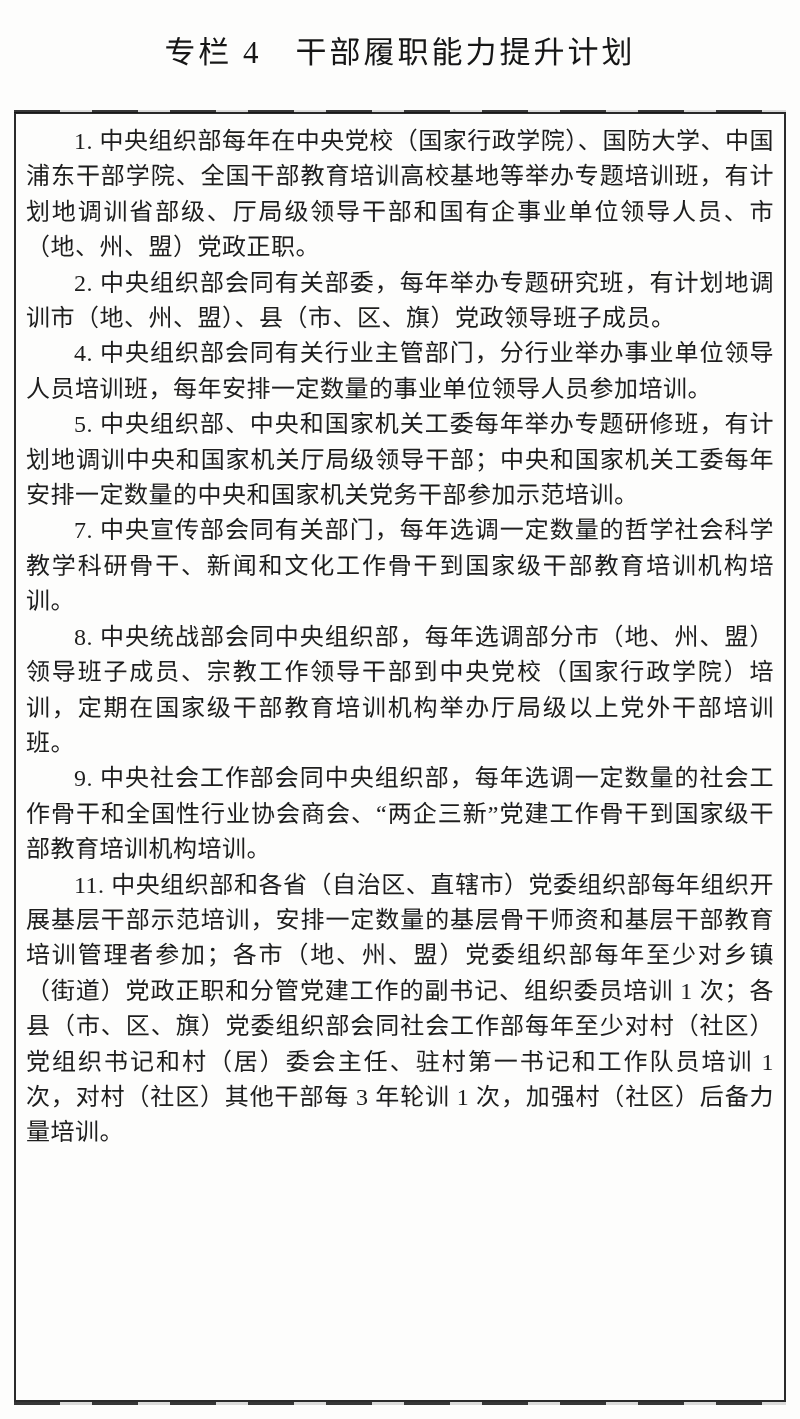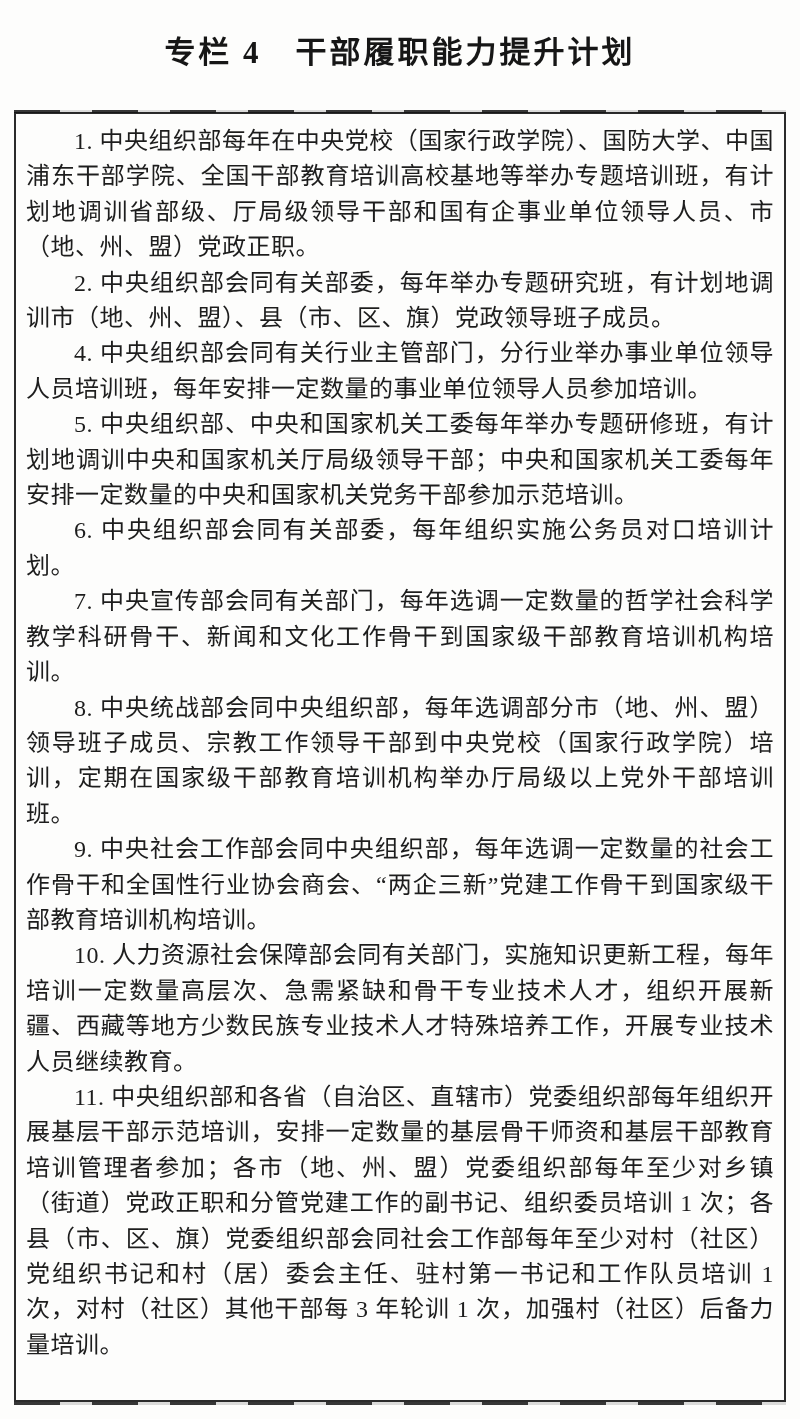--- a/index.html
+++ b/index.html
@@ -16,21 +16,21 @@
     height: 1419px;
     background: #fdfdfc;
     color: #1c1c1c;
     overflow: hidden;
   }
 
   .doc-title {
     margin-top: 27px;
     text-align: center;
     font-size: 31px;
-    font-weight: bold;
+    font-weight: normal;
     letter-spacing: 3px;
     color: #161616;
     white-space: nowrap;
   }
 
   .content-box {
     position: absolute;
     left: 14px;
     right: 14px;
     top: 112px;
@@ -74,22 +74,20 @@
 <div class="page">
 
   <h1 class="doc-title">专栏 4　干部履职能力提升计划</h1>
 
   <div class="content-box">
     <div>
         <p class="para">1. 中央组织部每年在中央党校（国家行政学院）、国防大学、中国浦东干部学院、全国干部教育培训高校基地等举办专题培训班，有计划地调训省部级、厅局级领导干部和国有企事业单位领导人员、市（地、州、盟）党政正职。</p>
         <p class="para">2. 中央组织部会同有关部委，每年举办专题研究班，有计划地调训市（地、州、盟）、县（市、区、旗）党政领导班子成员。</p>
         <p class="para">4. 中央组织部会同有关行业主管部门，分行业举办事业单位领导人员培训班，每年安排一定数量的事业单位领导人员参加培训。</p>
         <p class="para">5. 中央组织部、中央和国家机关工委每年举办专题研修班，有计划地调训中央和国家机关厅局级领导干部；中央和国家机关工委每年安排一定数量的中央和国家机关党务干部参加示范培训。</p>
-        <p class="para">6. 中央组织部会同有关部委，每年组织实施公务员对口培训计划。</p>
         <p class="para">7. 中央宣传部会同有关部门，每年选调一定数量的哲学社会科学教学科研骨干、新闻和文化工作骨干到国家级干部教育培训机构培训。</p>
         <p class="para">8. 中央统战部会同中央组织部，每年选调部分市（地、州、盟）领导班子成员、宗教工作领导干部到中央党校（国家行政学院）培训，定期在国家级干部教育培训机构举办厅局级以上党外干部培训班。</p>
         <p class="para">9. 中央社会工作部会同中央组织部，每年选调一定数量的社会工作骨干和全国性行业协会商会、“两企三新”党建工作骨干到国家级干部教育培训机构培训。</p>
-        <p class="para">10. 人力资源社会保障部会同有关部门，实施知识更新工程，每年培训一定数量高层次、急需紧缺和骨干专业技术人才，组织开展新疆、西藏等地方少数民族专业技术人才特殊培养工作，开展专业技术人员继续教育。</p>
         <p class="para">11. 中央组织部和各省（自治区、直辖市）党委组织部每年组织开展基层干部示范培训，安排一定数量的基层骨干师资和基层干部教育培训管理者参加；各市（地、州、盟）党委组织部每年至少对乡镇（街道）党政正职和分管党建工作的副书记、组织委员培训 1 次；各县（市、区、旗）党委组织部会同社会工作部每年至少对村（社区）党组织书记和村（居）委会主任、驻村第一书记和工作队员培训 1 次，对村（社区）其他干部每 3 年轮训 1 次，加强村（社区）后备力量培训。</p>
       </div>
   </div>
 
 </div>
 
 </body></html>

